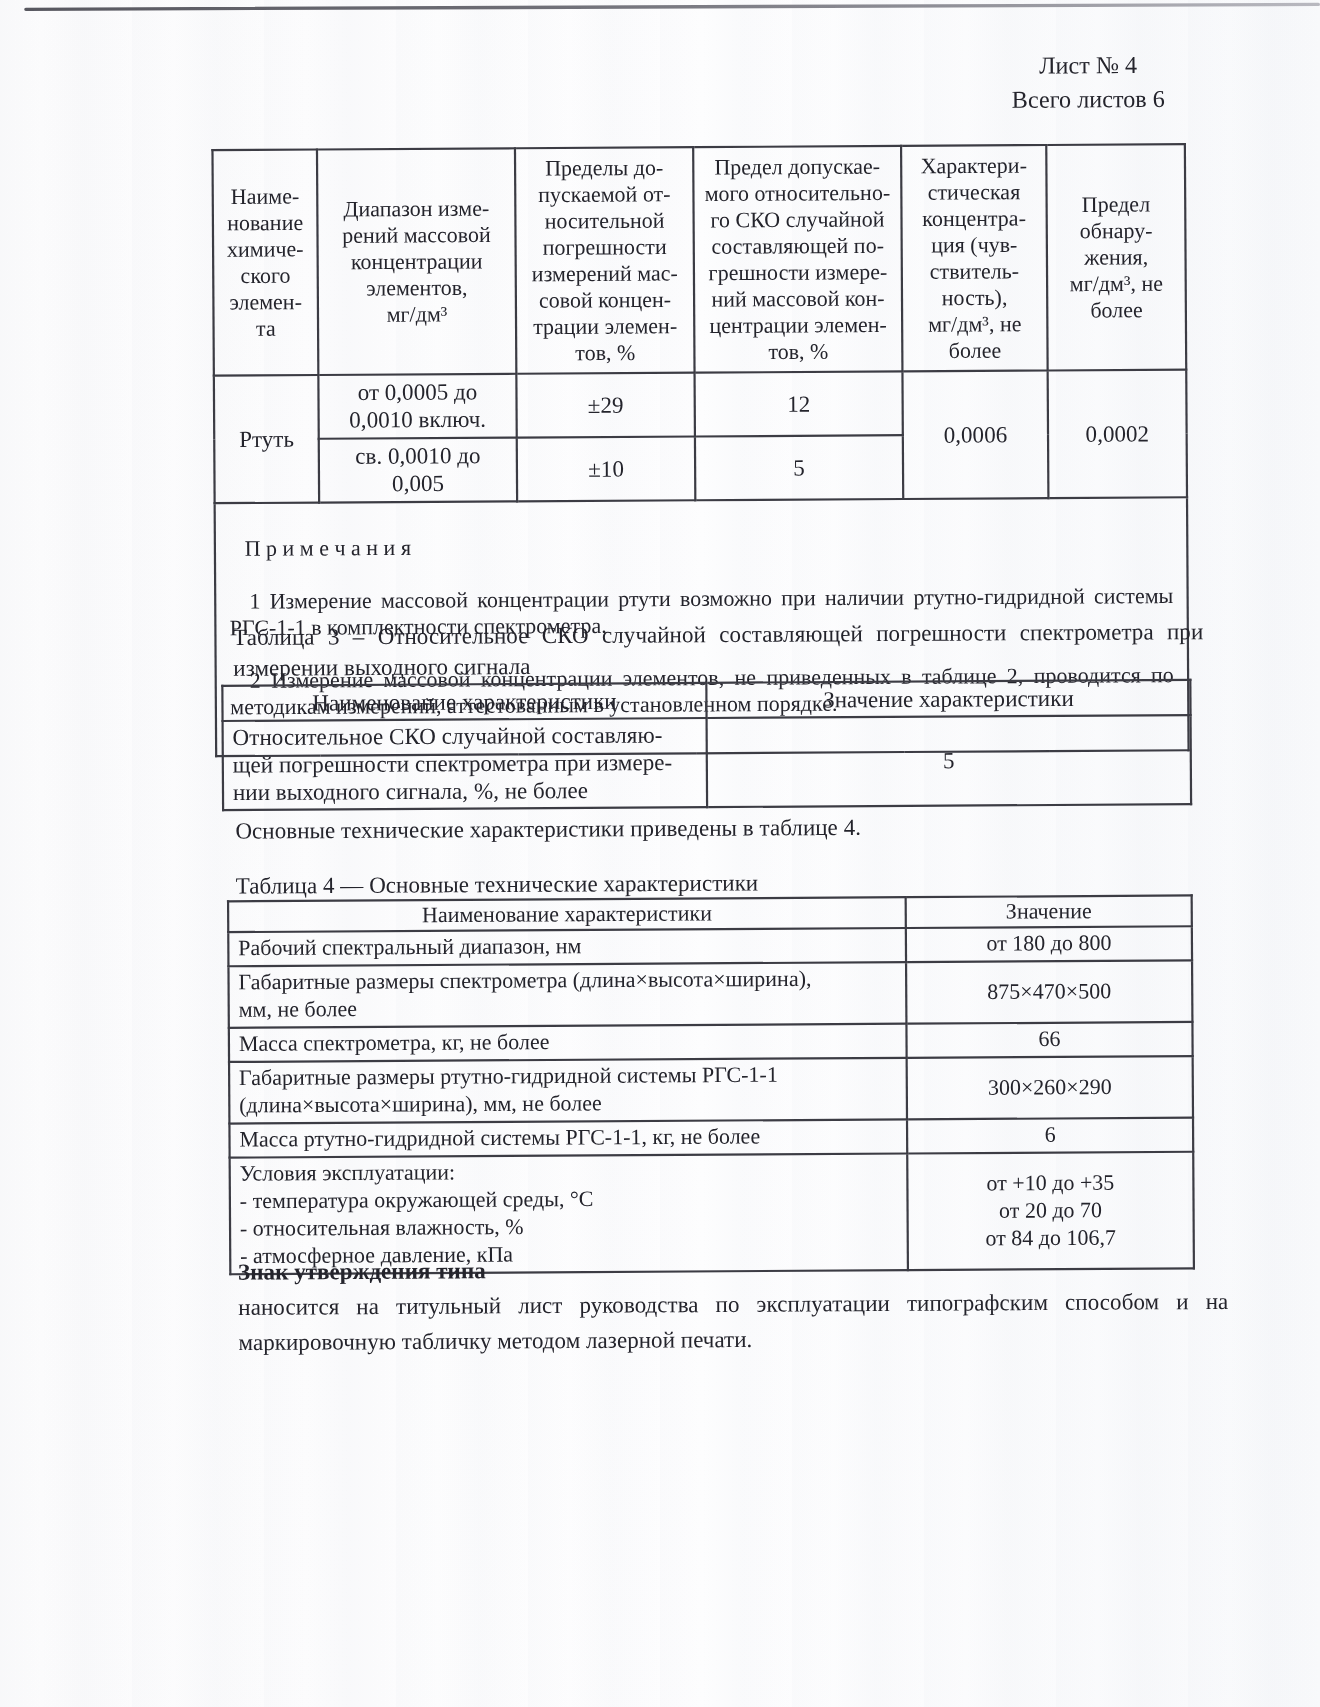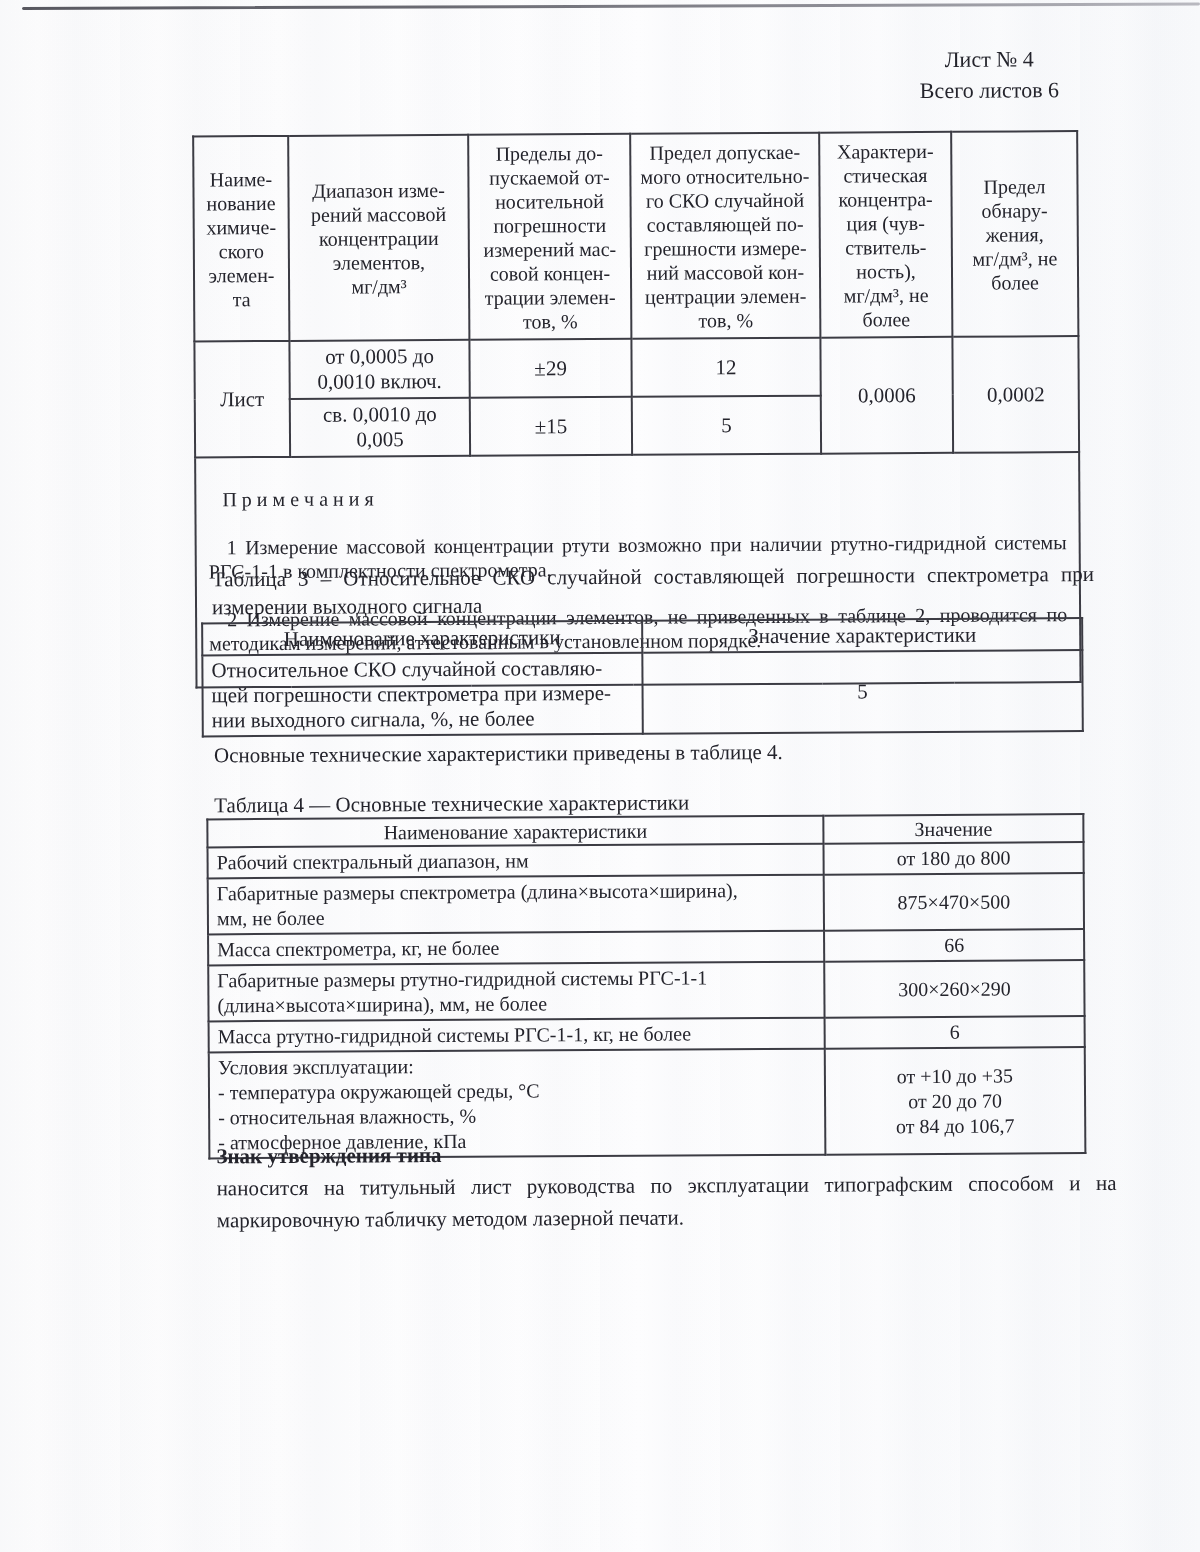--- a/index.html
+++ b/index.html
@@ -240,32 +240,32 @@
 ность),
 мг/дм³, не
 более</th>
       <th>Предел
 обнару-
 жения,
 мг/дм³, не
 более</th>
     </tr>
     <tr class="row-a">
-      <td rowspan="2">Лист</td>
+      <td rowspan="2">Ртуть</td>
       <td>от 0,0005 до
 0,0010 включ.</td>
       <td>±29</td>
       <td>12</td>
       <td rowspan="2">0,0006</td>
       <td rowspan="2">0,0002</td>
     </tr>
     <tr class="row-b">
       <td>св. 0,0010 до
 0,005</td>
-      <td>±15</td>
+      <td>±10</td>
       <td>5</td>
     </tr>
     <tr>
       <td class="notes-cell" colspan="6">
         <span class="notes-title">П р и м е ч а н и я</span>
         <span class="note-par">1 Измерение массовой концентрации ртути возможно при наличии ртутно-гидридной системы РГС-1-1 в комплектности спектрометра.</span>
         <span class="note-par">2 Измерение массовой концентрации элементов, не приведенных в таблице 2, проводится по методикам измерений, аттестованным в установленном порядке.</span>
       </td>
     </tr>
   </tbody>

